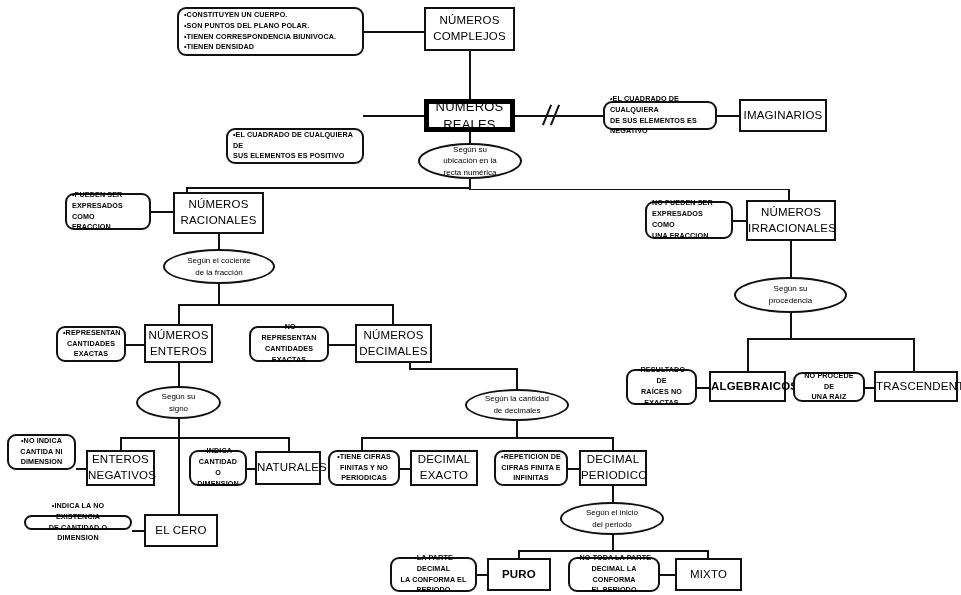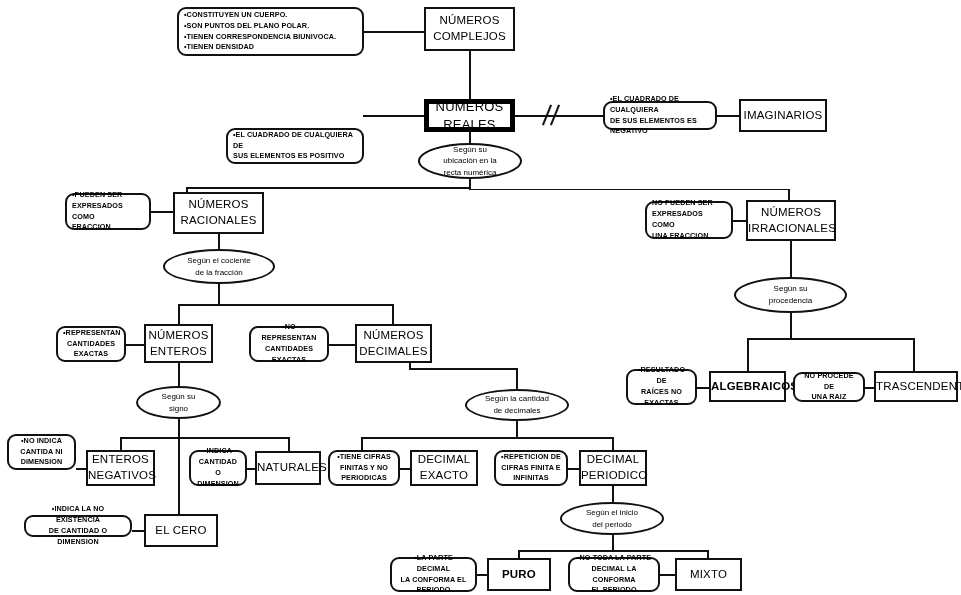--- a/index.html
+++ b/index.html
@@ -321,21 +321,21 @@
     <span>•REPETICION DE
 CIFRAS FINITA E
 INFINITAS</span>
   </div>
 
   <div class="node box" style="left:579px;top:450px;width:68px;height:36px;">
     <span>DECIMAL
 PERIODICO</span>
   </div>
 
-  <div class="node prop center" style="left:24px;top:515px;width:108px;height:22px;">
+  <div class="node prop center" style="left:24px;top:515px;width:108px;height:15px;">
     <span>•INDICA  LA NO EXISTENCIA
 DE CANTIDAD O DIMENSION</span>
   </div>
 
   <div class="node box" style="left:144px;top:514px;width:74px;height:33px;">
     <span>EL CERO</span>
   </div>
 
   <div class="node ellipse" style="left:560px;top:502px;width:104px;height:33px;">
     <span>Según el inicio

